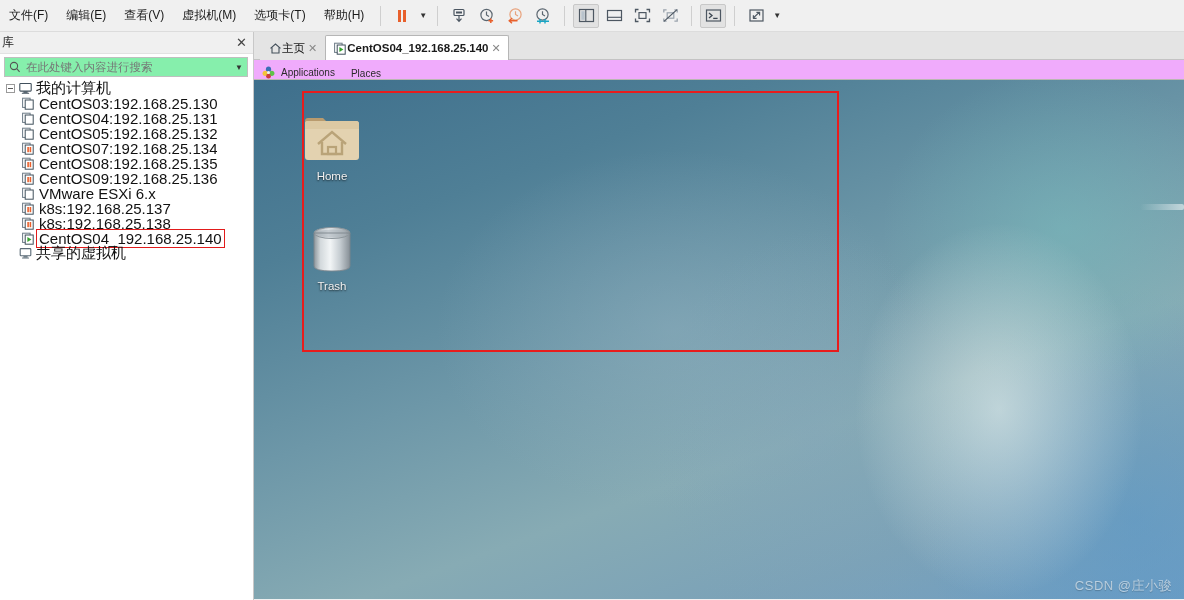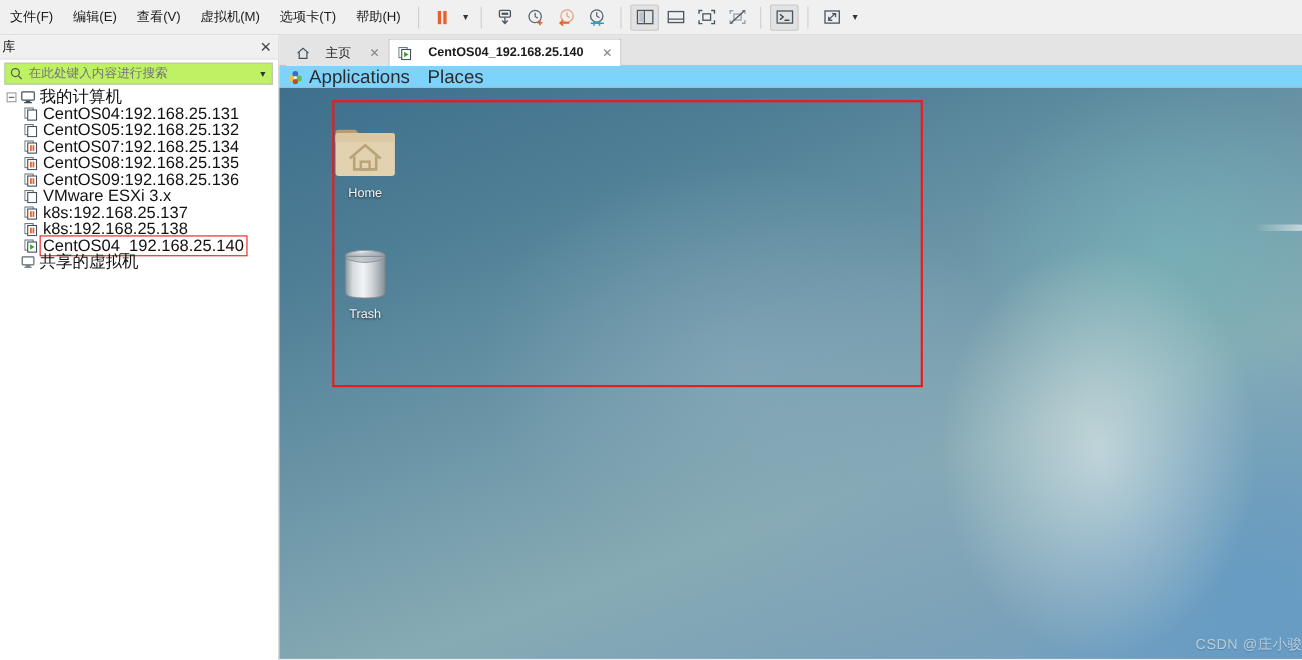--- a/index.html
+++ b/index.html
@@ -44,21 +44,21 @@
     padding: 0 6px 0 2px;
     border-bottom: 1px solid #e2e2e2;
   }
   .sb-title {
     font-size: 12px; color: #202020; overflow: hidden;
     width: 12px; direction: rtl; text-align: left;
   }
   .sb-close { font-size: 13px; color: #444; line-height: 1; cursor: default; }
   .sb-search {
     margin: 3px 5px 0 4px; height: 20px;
-    border: 1px solid #bfbfbf; background: #bef264;
+    border: 1px solid #bfbfbf; background: #86efac;
     display: flex; align-items: center; gap: 5px; padding: 0 4px;
   }
   .sb-search-input {
     flex: 1; border: 0; outline: 0; font-size: 11.5px; color: #777;
     font-family: inherit; background: transparent;
   }
   .sb-search-caret { font-size: 8px; color: #333; }
   .tree { margin-top: 4px; padding-left: 4px; }
   .tree-row {
     display: flex; align-items: center; height: 15px;
@@ -84,35 +84,35 @@
   .rightpane {
     position: absolute; top: 32px; left: 254px; width: 930px; height: 568px;
     background: #f0f0f0;
   }
   .tabstrip {
     height: 28px; background: #e4e4e4;
     display: flex; align-items: flex-end; padding-left: 6px;
     border-bottom: 1px solid #c3c3c3;
   }
   .tab {
-    height: 25px; display: flex; align-items: center; gap: 14px;
+    height: 25px; display: flex; align-items: center; gap: 0;
     padding: 0 7px 0 8px; font-size: 11.5px; color: #1a1a1a;
     background: #e4e4e4; border: 1px solid transparent;
     border-bottom: none; position: relative; top: 1px;
   }
   .tab.active {
     background: #fff; border-color: #b6b6b6; font-weight: bold;
     border-top-left-radius: 2px; border-top-right-radius: 2px;
   }
   .tab-close { font-size: 11px; color: #888; margin-left: 3px; }
   .gnome-panel {
-    height: 20px; background: #7dd3fc;
+    height: 20px; background: #f0abfc;
     border-bottom: 1px solid #b9b6b2;
-    display: flex; align-items: flex-start; gap: 16px; padding-left: 8px;
-    font-size: 17px; color: #2b2b2b;
+    display: flex; align-items: flex-end; gap: 16px; padding-left: 8px;
+    font-size: 10px; color: #2b2b2b;
   }
   .gnome-menu { display: flex; align-items: center; gap: 6px; }
 
   
   .desktop {
     position: relative; width: 930px; height: 519px; overflow: hidden;
     background:
       radial-gradient(ellipse 200px 260px at 745px 330px, rgba(230,240,238,0.62), rgba(230,240,238,0) 72%),
       radial-gradient(ellipse 230px 300px at 560px 360px, rgba(130,165,185,0.45), rgba(130,165,185,0) 70%),
       radial-gradient(ellipse 330px 250px at 420px 250px, rgba(150,180,195,0.42), rgba(150,180,195,0) 72%),
@@ -125,21 +125,21 @@
     font-size: 11.5px; color: #f2f2f2;
     text-shadow: 0 1px 2px rgba(0,0,0,0.75);
   }
   .desk-icon .glyph { height: 58px; display: flex; align-items: flex-end; justify-content: center; }
   .desk-icon .cap { margin-top: 4px; }
 
   .annot-rect {
     position: absolute; border: 2px solid #e81c1c; pointer-events: none;
   }
   .watermark {
-    position: absolute; right: 0; bottom: 4px;
+    position: absolute; right: 12px; bottom: 4px;
     font-size: 13px; color: rgba(255,255,255,0.55);
     letter-spacing: 0.5px;
     text-shadow: 0 1px 1px rgba(0,0,0,0.2);
   }
   .vm-edge {
     position: absolute; right: 0; width: 44px; height: 6px;
     background: linear-gradient(90deg, rgba(255,255,255,0.0), rgba(255,255,255,0.55));
     border-radius: 2px;
   }
 </style>
@@ -271,20 +271,27 @@
             <rect x="4.4" y="9.4" width="4.2" height="1.4" fill="#41505c"></rect>
             <rect x="2.8" y="10.7" width="7.4" height="1.1" rx="0.5" fill="#41505c"></rect>
           </svg>
           <span class="tree-label">我的计算机</span>
         </div>
         <div class="tree-row indent1">
           <svg viewBox="0 0 13 13" class="ic">
             <rect x="0.6" y="1.2" width="7.5" height="9.2" fill="#fff" stroke="#6c7a86" stroke-width="1"></rect>
             <rect x="3.2" y="3.0" width="8.0" height="9.2" fill="#fff" stroke="#41505c" stroke-width="1"></rect>
           </svg>
+          <span class="tree-label">CentOS03:192.168.25.130</span>
+        </div>
+        <div class="tree-row indent1">
+          <svg viewBox="0 0 13 13" class="ic">
+            <rect x="0.6" y="1.2" width="7.5" height="9.2" fill="#fff" stroke="#6c7a86" stroke-width="1"></rect>
+            <rect x="3.2" y="3.0" width="8.0" height="9.2" fill="#fff" stroke="#41505c" stroke-width="1"></rect>
+          </svg>
           <span class="tree-label">CentOS04:192.168.25.131</span>
         </div>
         <div class="tree-row indent1">
           <svg viewBox="0 0 13 13" class="ic">
             <rect x="0.6" y="1.2" width="7.5" height="9.2" fill="#fff" stroke="#6c7a86" stroke-width="1"></rect>
             <rect x="3.2" y="3.0" width="8.0" height="9.2" fill="#fff" stroke="#41505c" stroke-width="1"></rect>
           </svg>
           <span class="tree-label">CentOS05:192.168.25.132</span>
         </div>
         <div class="tree-row indent1">
@@ -312,21 +319,21 @@
             <rect x="5.3" y="5.0" width="1.6" height="5.2" fill="#e8602c"></rect>
             <rect x="7.6" y="5.0" width="1.6" height="5.2" fill="#e8602c"></rect>
           </svg>
           <span class="tree-label">CentOS09:192.168.25.136</span>
         </div>
         <div class="tree-row indent1">
           <svg viewBox="0 0 13 13" class="ic">
             <rect x="0.6" y="1.2" width="7.5" height="9.2" fill="#fff" stroke="#6c7a86" stroke-width="1"></rect>
             <rect x="3.2" y="3.0" width="8.0" height="9.2" fill="#fff" stroke="#41505c" stroke-width="1"></rect>
           </svg>
-          <span class="tree-label">VMware ESXi 3.x</span>
+          <span class="tree-label">VMware ESXi 6.x</span>
         </div>
         <div class="tree-row indent1">
           <svg viewBox="0 0 13 13" class="ic">
             <rect x="0.6" y="1.2" width="7.5" height="9.2" fill="#fff" stroke="#6c7a86" stroke-width="1"></rect>
             <rect x="3.2" y="3.0" width="8.0" height="9.2" fill="#fff" stroke="#41505c" stroke-width="1"></rect>
             <rect x="5.3" y="5.0" width="1.6" height="5.2" fill="#e8602c"></rect>
             <rect x="7.6" y="5.0" width="1.6" height="5.2" fill="#e8602c"></rect>
           </svg>
           <span class="tree-label">k8s:192.168.25.137</span>
         </div>

